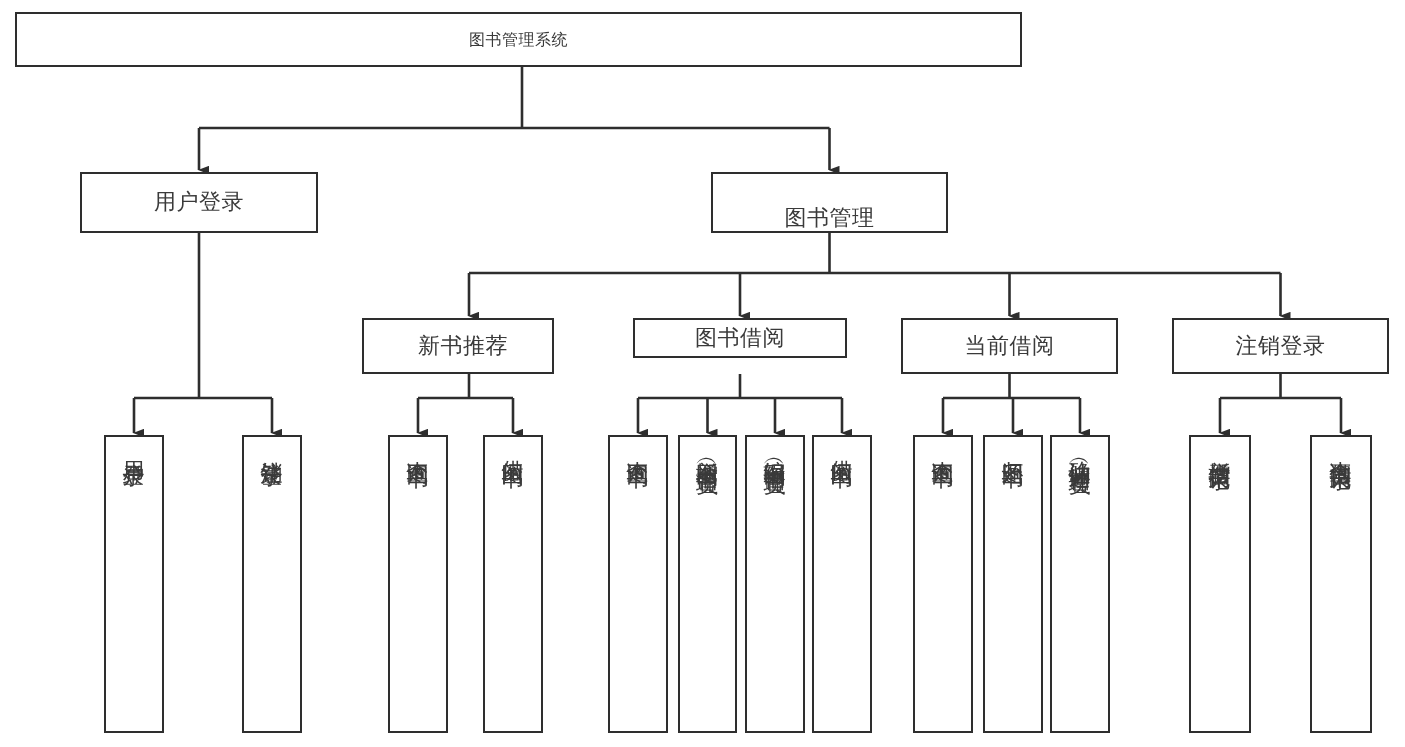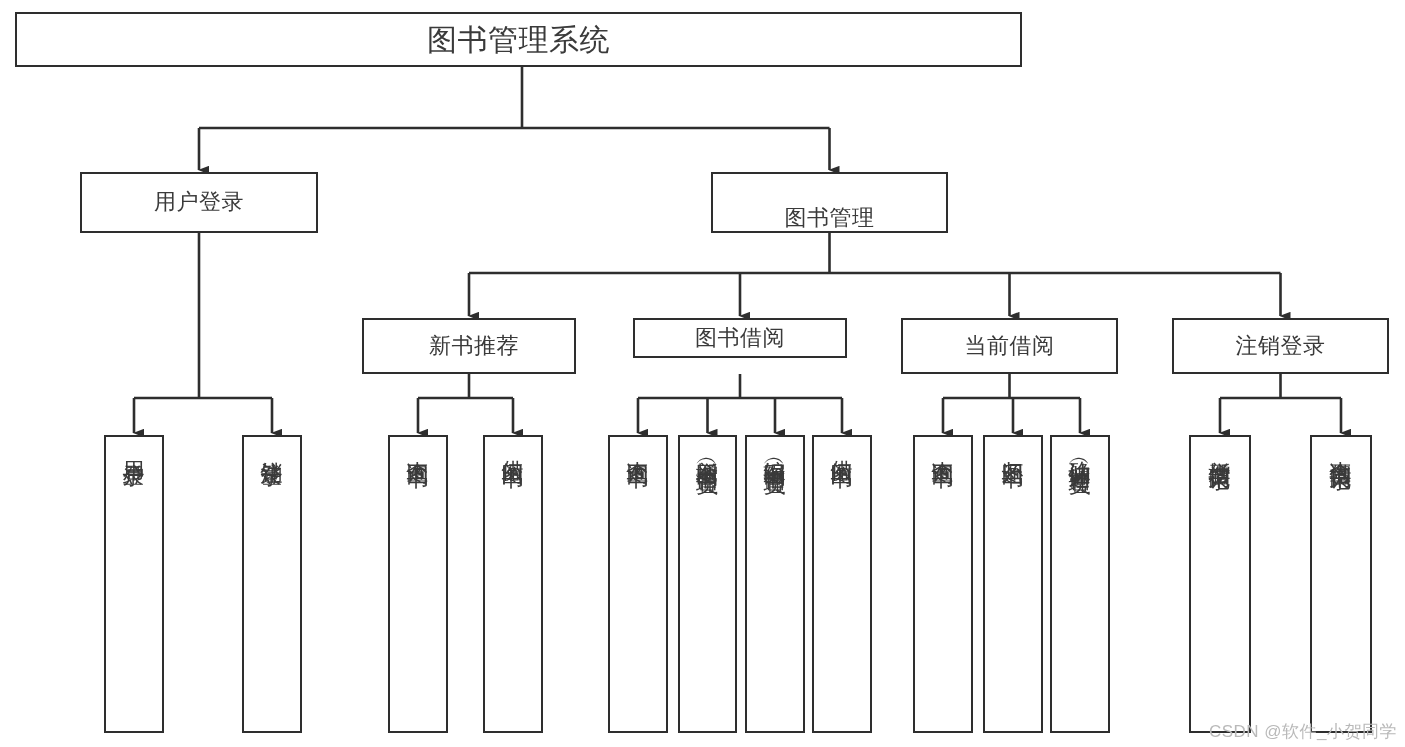--- a/index.html
+++ b/index.html
@@ -52,21 +52,21 @@
   }
   .vlabel {
     writing-mode: vertical-rl;
     text-orientation: upright;
     letter-spacing: 2px;
     white-space: nowrap;
     transform: none;
     color: #3a3a3a;
   }
   .node-box.root {
-    font-size: 30px;
+    font-size: 16px;
     text-align: right;
   }
   .watermark {
     position: absolute;
     right: 8px;
     bottom: 4px;
     font-size: 17px;
     color: #b9b9b9;
     letter-spacing: 0.5px;
     white-space: nowrap;
@@ -124,21 +124,21 @@
   <div id="node-layer">
       <div class="node-box horizontal root" style="left: 15px; top: 12px; width: 1007px; height: 55px;">
         <span>图书管理系统</span>
       </div>
       <div class="node-box horizontal" style="left: 80px; top: 172px; width: 238px; height: 61px;">
         <span>用户登录</span>
       </div>
       <div class="node-box horizontal" style="left: 711px; top: 172px; width: 237px; height: 61px; align-items: flex-end;">
         <span>图书管理</span>
       </div>
-      <div class="node-box horizontal" style="left: 362px; top: 318px; width: 214px; height: 56px; padding-left: 10px;">
+      <div class="node-box horizontal" style="left: 362px; top: 318px; width: 192px; height: 56px; padding-left: 10px;">
         <span>新书推荐</span>
       </div>
       <div class="node-box horizontal" style="left: 633px; top: 318px; width: 214px; height: 40px;">
         <span>图书借阅</span>
       </div>
       <div class="node-box horizontal" style="left: 901px; top: 318px; width: 217px; height: 56px;">
         <span>当前借阅</span>
       </div>
       <div class="node-box horizontal" style="left: 1172px; top: 318px; width: 217px; height: 56px;">
         <span>注销登录</span>
@@ -177,15 +177,14 @@
         <span class="vlabel">确认归还（管理员）</span>
       </div>
       <div class="node-box vertical" style="left: 1189px; top: 435px; width: 62px; height: 298px;">
         <span class="vlabel">新增借阅记录</span>
       </div>
       <div class="node-box vertical" style="left: 1310px; top: 435px; width: 62px; height: 298px;">
         <span class="vlabel">查询借阅记录</span>
       </div>
     </div>
 
-  <div class="watermark">CSDN @软件_小贺同学</div>
 
 </div>
 
 </body></html>

